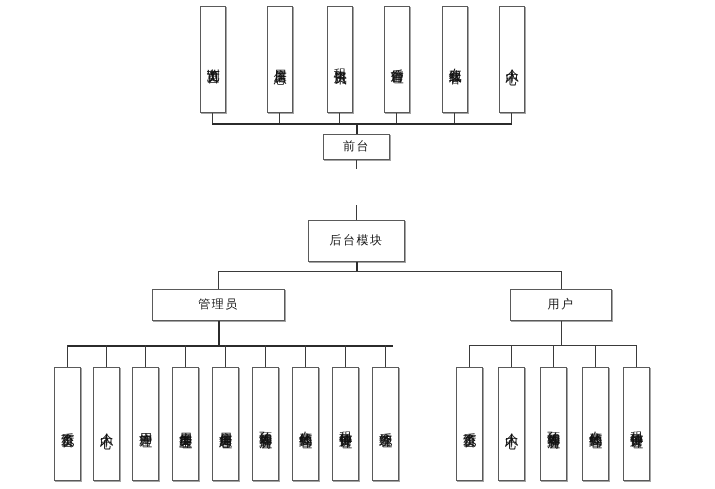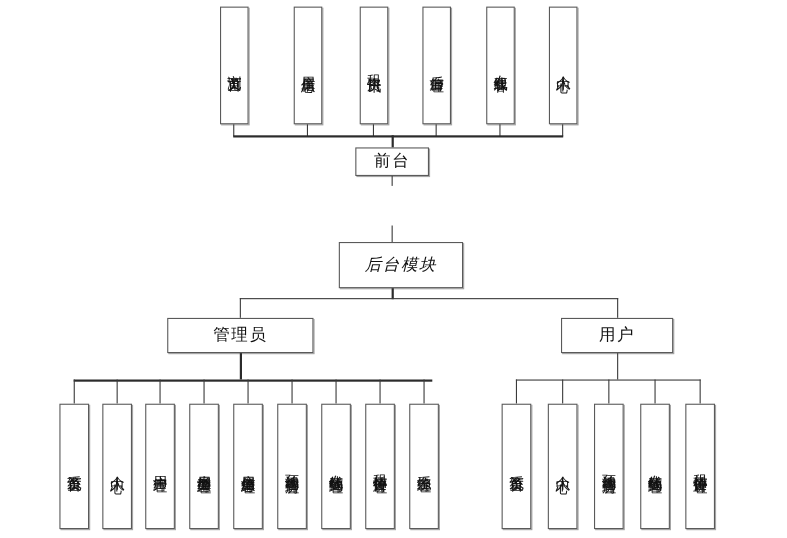--- a/index.html
+++ b/index.html
@@ -34,21 +34,21 @@
   }
   .node.vertical {
     writing-mode: vertical-rl;
     text-orientation: upright;
     font-size: 13px;
     line-height: 1.18;
     letter-spacing: 1px;
     padding: 4px 0;
   }
   .node.horizontal {
-    font-size: 15px;
+    font-size: 12px;
     letter-spacing: 1.5px;
   }
   .line {
     position: absolute;
     background: #3a3a3a;
   }
   .line.h { height: 1px; }
   .line.v { width: 1px; }
   .line.thick-h { height: 2px; background:#2b2b2b; }
   .line.thick-v { width: 2px; background:#2b2b2b; }
@@ -76,21 +76,21 @@
 
   <div class="line thick-v" style="left:356px; top:123px; height:12px;"></div>
 
   <div class="node horizontal" style="left:323px; top:134px; width:67px; height:26px;">前台</div>
 
   <div class="line v" style="left:356px; top:160px; height:9px;"></div>
 
 
   <div class="line v" style="left:356px; top:205px; height:15px;"></div>
 
-  <div class="node horizontal" style="left:308px; top:220px; width:113px; height:42px;font-style:italic;">后台模块</div>
+  <div class="node horizontal" style="left:308px; top:220px; width:97px; height:42px;">后台模块</div>
 
   <div class="line thick-v" style="left:356px; top:262px; height:10px;"></div>
   <div class="line h" style="left:218px; top:271px; width:344px;"></div>
   <div class="line v" style="left:218px; top:271px; height:18px;"></div>
   <div class="line v" style="left:561px; top:271px; height:18px;"></div>
 
   <div class="node horizontal" style="left:152px; top:289px; width:133px; height:32px;">管理员</div>
   <div class="node horizontal" style="left:510px; top:289px; width:102px; height:32px;">用户</div>
 
   <div class="line thick-v" style="left:218px; top:321px; height:24px;"></div>

